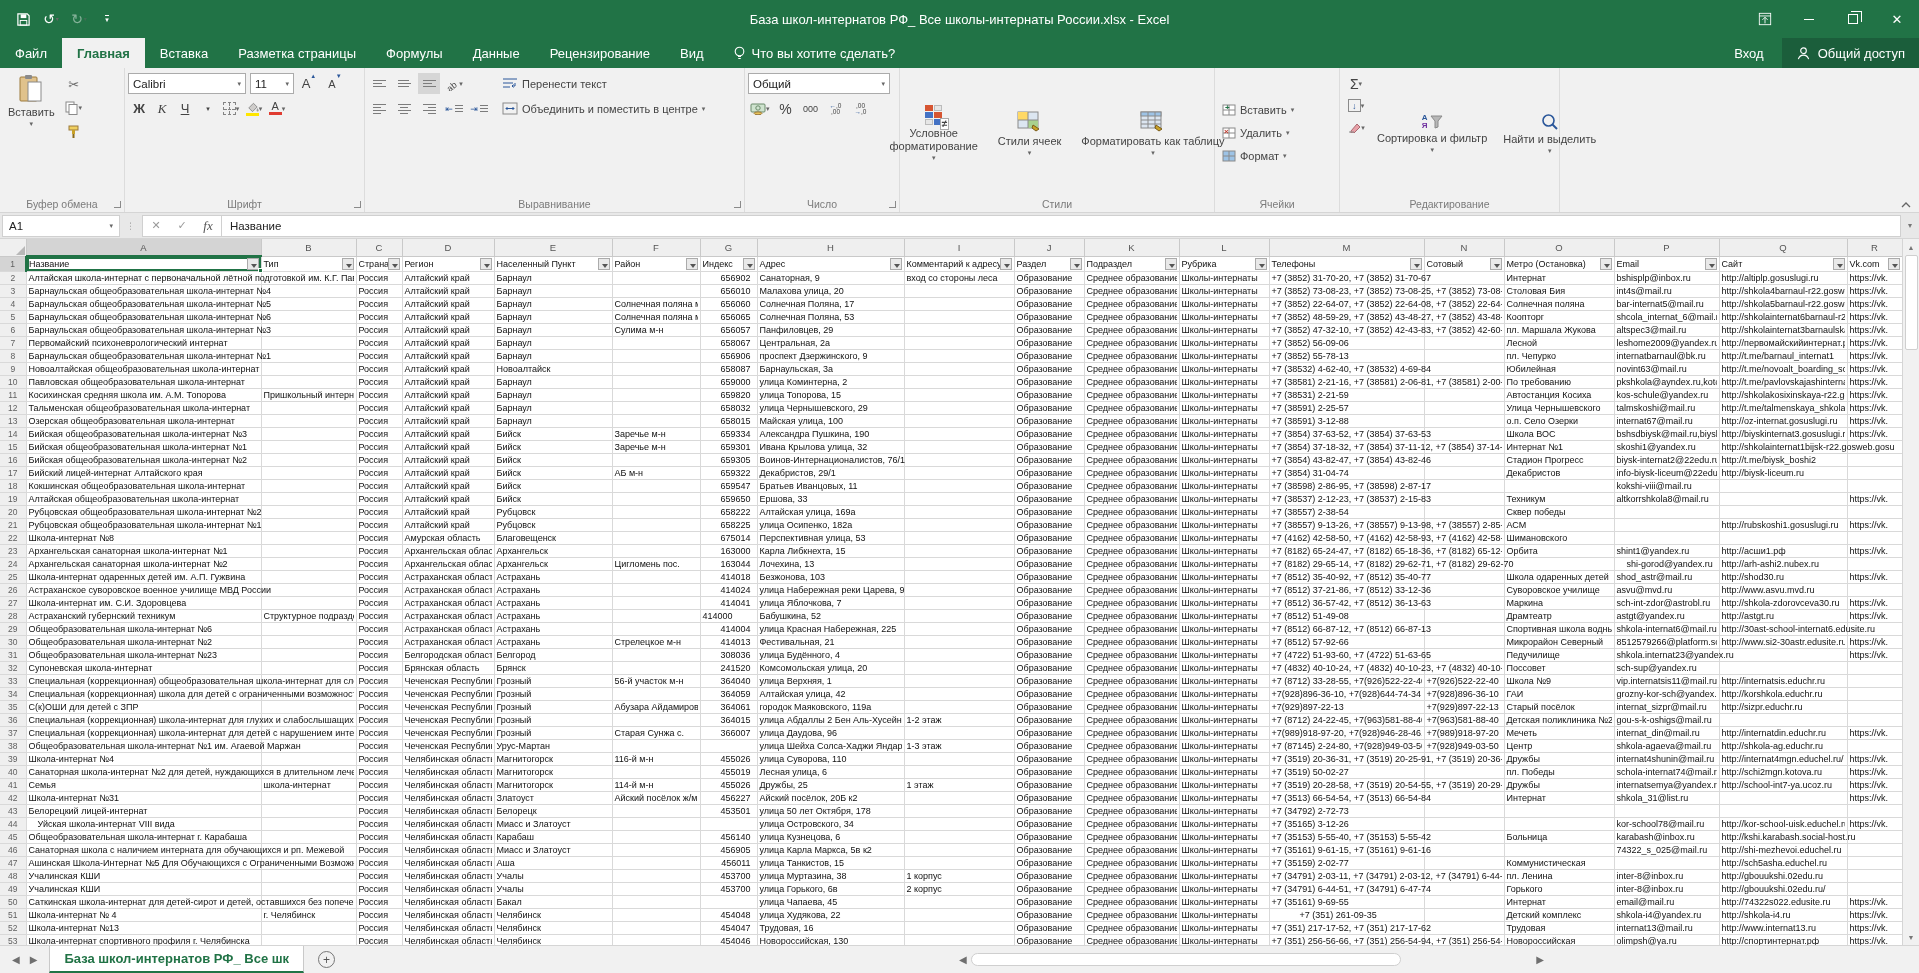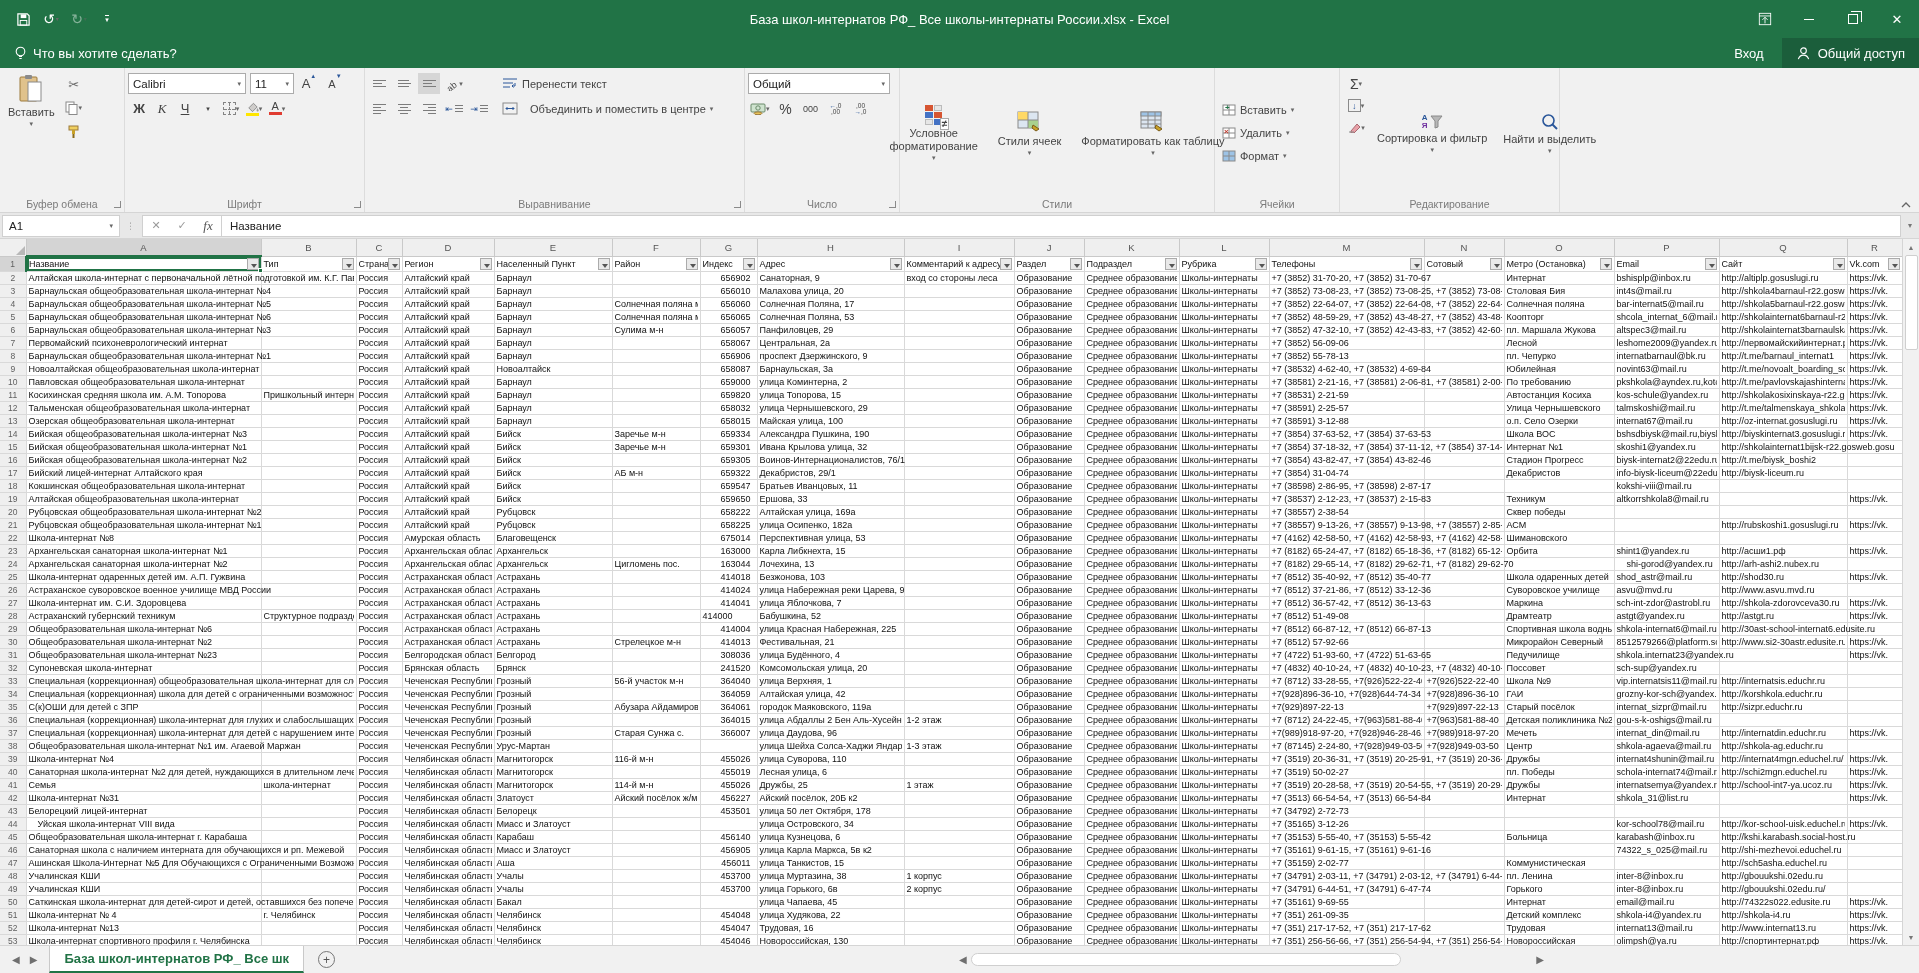--- a/index.html
+++ b/index.html
@@ -141,20 +141,30 @@
       <span class="wbtn">
           <span class="restore-glyph"></span>
         </span>
       <span class="wbtn">
           <span>✕</span>
         </span>
     </div>
   </div>
 
   <div class="tabsrow">
+    <div style="display:flex">
+        <div class="rtab">Файл</div>
+        <div class="rtab active">Главная</div>
+        <div class="rtab">Вставка</div>
+        <div class="rtab">Разметка страницы</div>
+        <div class="rtab">Формулы</div>
+        <div class="rtab">Данные</div>
+        <div class="rtab">Рецензирование</div>
+        <div class="rtab">Вид</div>
+      </div>
     <div class="tellme">
       <svg width="13" height="15" viewBox="0 0 12 15">
           <circle cx="6" cy="5.5" r="4.3" fill="none" stroke="#fff" stroke-width="1.1"></circle>
           <path d="M4.5 10.5h3M4.8 12.5h2.4" stroke="#fff" stroke-width="1.1"></path>
         </svg>
       <span>Что вы хотите сделать?</span>
     </div>
     <div class="tabs-right">
       <span class="signin">Вход</span>
       <span class="share">
@@ -337,21 +347,21 @@
               <path d="M1 2h14M1 6h10M1 10h7" stroke="#2b579a" fill="none"></path>
               <path d="M13 6v3h-3l1.5-1.5M10 9l1.5 1.5" stroke="#2b579a" fill="none"></path>
             </svg>
           <span style="margin-left:4px">Перенести текст</span>
         </span>
         <span class="ibtn" style="justify-content:flex-start">
           <svg width="16" height="13" viewBox="0 0 16 13">
               <rect x="1" y="1" width="14" height="11" fill="none" stroke="#8a8a8a"></rect>
               <path d="M4 6.5h8M5.5 5 4 6.5 5.5 8M10.5 5 12 6.5 10.5 8" stroke="#2b579a" fill="none"></path>
             </svg>
-          <span style="margin-left:12px">Объединить и поместить в центре</span>
+          <span style="margin-left:4px">Объединить и поместить в центре</span>
           <span class="car" style="margin-left:4px">▾</span>
         </span>
       </div>
       <div class="grp-label">Выравнивание</div>
       <span class="dlg"></span>
     </div>
 
     <div class="grp" style="width:155px">
       <div class="fontgrid" style="width:100%">
         <div class="combo" style="width:142px">
@@ -2859,21 +2869,21 @@
               <td>
                 <span class="ct" style="max-width:77px;"></span>
               </td>
               <td>
                 <span class="ct" style="max-width:107px;">пл. Победы</span>
               </td>
               <td>
                 <span class="ct" style="max-width:102px;">schola-internat74@mail.ru</span>
               </td>
               <td>
-                <span class="ct" style="max-width:125px;">http://schi2mgn.educhel.ru</span>
+                <span class="ct" style="max-width:125px;">http://schi2mgn.kotova.ru</span>
               </td>
               <td>
                 <span class="ct" style="max-width:52px;">https://vk.</span>
               </td>
             </tr>
             <tr style="height:12.6px">
               <th class="rn">41</th>
               <td>
                 <span class="ct" style="max-width:232px;">Семья</span>
               </td>
@@ -3474,21 +3484,21 @@
               <td>
                 <span class="ct" style="max-width:67px;">Образование</span>
               </td>
               <td>
                 <span class="ct" style="max-width:92px;">Среднее образование</span>
               </td>
               <td>
                 <span class="ct" style="max-width:87px;">Школы-интернаты</span>
               </td>
               <td>
-                <span class="ct" style="max-width:232px;">+7 (351) 261-09-35</span>
+                <span class="ct" style="max-width:232px;margin-left:28px;">+7 (351) 261-09-35</span>
               </td>
               <td>
                 <span class="ct" style="max-width:77px;"></span>
               </td>
               <td>
                 <span class="ct" style="max-width:107px;">Детский комплекс</span>
               </td>
               <td>
                 <span class="ct" style="max-width:102px;">shkola-i4@yandex.ru</span>
               </td>

